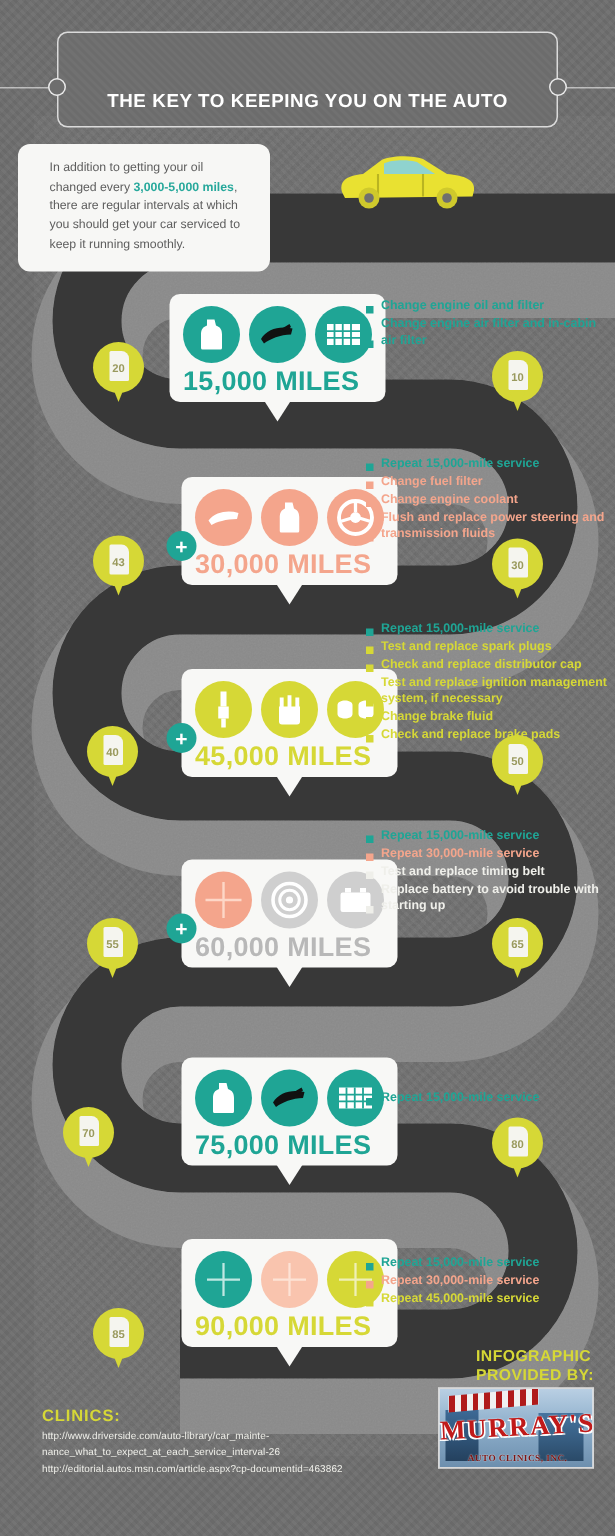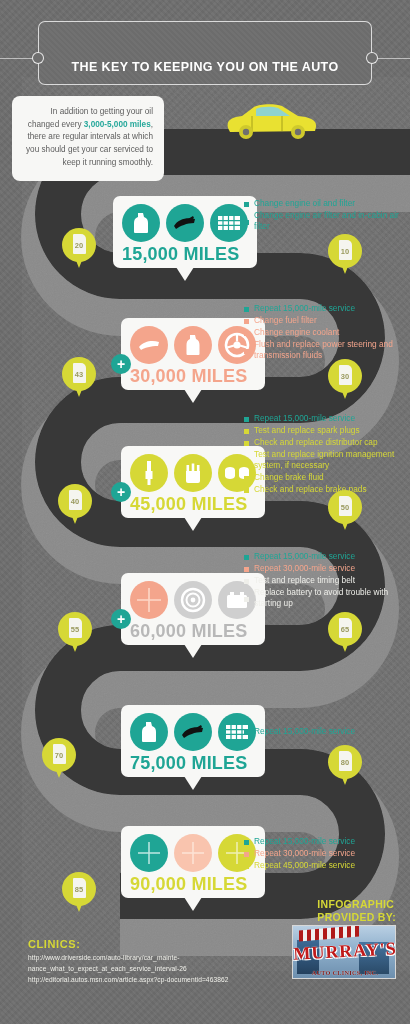--- a/index.html
+++ b/index.html
@@ -61,28 +61,28 @@
     position: absolute; top: 48px; left: 0; width: 410px;
     text-align: center;
     font-size: 12.5px; font-weight: bold; letter-spacing: .4px;
     color: #ffffff;
   }
 
   
   .intro-card {
     position: absolute;
     top: 96px; left: 12px;
-    width: 152px;
+    width: 168px;
     background: #f7f7f5;
     border-radius: 8px;
-    padding: 10px 11px 11px 7px;
+    padding: 10px 11px 11px 21px;
     font-size: 8.2px;
     line-height: 1.55;
     color: #5d5d5d;
-    text-align: right;
+    text-align: left;
   }
   .intro-card b { color: #26a89b; font-weight: bold; }
 
   
   .road-svg { position: absolute; top: 0; left: 0; }
 
   
   .car { position: absolute; top: 100px; left: 222px; }
 
   
@@ -147,23 +147,23 @@
     position: absolute; left: -10px; bottom: 16px;
     width: 20px; height: 20px; border-radius: 50%;
     background: #1fa595;
     display: flex; align-items: center; justify-content: center;
     color: #fff; font-size: 14px; line-height: 1; font-weight: bold;
   }
 
   
   .blist { position: absolute; }
   .blist .row {
-    display: flex; align-items: center;
+    display: flex; align-items: flex-end;
     margin-bottom: 1px;
-    font-size: 8.3px; font-weight: normal;
+    font-size: 8.3px; font-weight: bold;
     line-height: 1.32;
   }
   .blist .bx {
     width: 5px; height: 5px; flex: 0 0 5px;
     margin-top: 3px; margin-right: 5px;
   }
 
   
   .sources-title {
     position: absolute; left: 28px; top: 938px;

